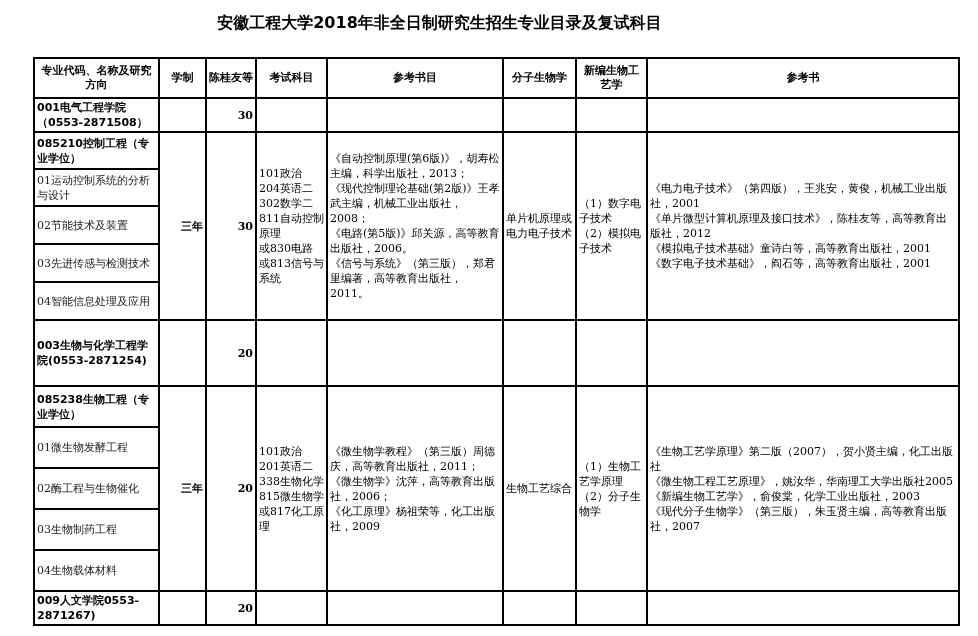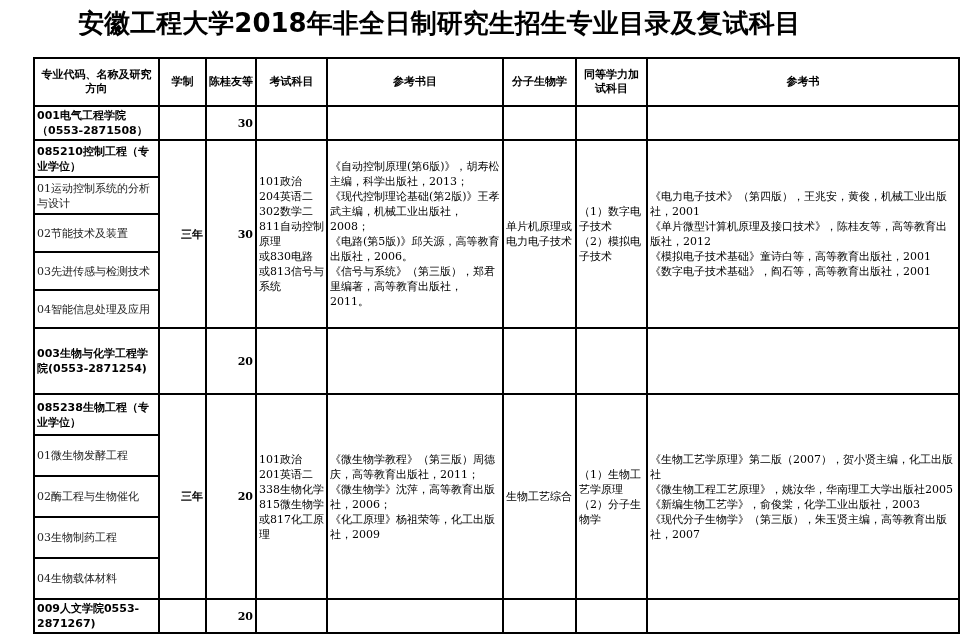--- a/index.html
+++ b/index.html
@@ -1,17 +1,17 @@
 <!DOCTYPE html>
 <html><head>
 <meta charset="utf-8">
 <style>
   html, body { margin:0; padding:0; background:#ffffff; }
   body { width:978px; height:636px; position:relative; overflow:hidden; font-family:"DejaVu Serif", "Liberation Serif", serif; color:#000; }
-  .title { position:absolute; left:0; top:8px; width:879px; text-align:center; font-family:"DejaVu Sans", "Liberation Sans", sans-serif; font-weight:bold; font-size:26px; letter-spacing:0px; line-height:30px; }
+  .title { position:absolute; left:0; top:8px; width:879px; text-align:center; font-family:"DejaVu Sans", "Liberation Sans", sans-serif; font-weight:bold; font-size:16px; letter-spacing:0px; line-height:30px; }
   table.catalog { position:absolute; left:33px; top:57px; border-collapse:collapse; table-layout:fixed; width:925px; }
   table.catalog td, table.catalog th { border:2px solid #000; padding:1px 2px; vertical-align:middle; font-size:11px; line-height:15px; overflow:hidden; }
   table.catalog th { font-family:"DejaVu Sans", "Liberation Sans", sans-serif; font-weight:bold; font-size:11px; text-align:center; line-height:14px; }
   .bold-sans { font-family:"DejaVu Sans", "Liberation Sans", sans-serif; font-weight:bold; font-size:11px; line-height:15px;border-radius:12px; }
   .num { text-align:right; font-weight:bold; font-size:14px; font-family:"DejaVu Serif", "Liberation Serif", serif; }
   .years { text-align:right; font-weight:bold; font-size:12px; font-family:"DejaVu Sans", "Liberation Sans", sans-serif; }
   .dir { font-size:11px; line-height:16px; color:#222; }
   .multiline { white-space:pre-line; font-size:11px; line-height:15px;margin-left:46px; }
   .books { white-space:pre-line; font-size:10.5px; line-height:14px; }
 </style>
@@ -25,28 +25,28 @@
     <col style="width:125px">
     <col style="width:47px">
     <col style="width:50px">
     <col style="width:71px">
     <col style="width:176px">
     <col style="width:73px">
     <col style="width:71px">
     <col style="width:312px">
   </colgroup>
   <thead>
-    <tr style="height:48px">
+    <tr style="height:40px">
       <th>专业代码、名称及研究方向</th>
       <th>学制</th>
       <th>陈桂友等</th>
       <th>考试科目</th>
       <th>参考书目</th>
       <th>分子生物学</th>
-      <th>同等学力加试科目</th>
+      <th>新编生物工艺学</th>
       <th>参考书</th>
     </tr>
   </thead>
   <tbody>
 
     <tr style="height:33px">
       <td class="bold-sans">001电气工程学院（0553-2871508）</td>
       <td></td>
       <td class="num">30</td>
       <td></td>

